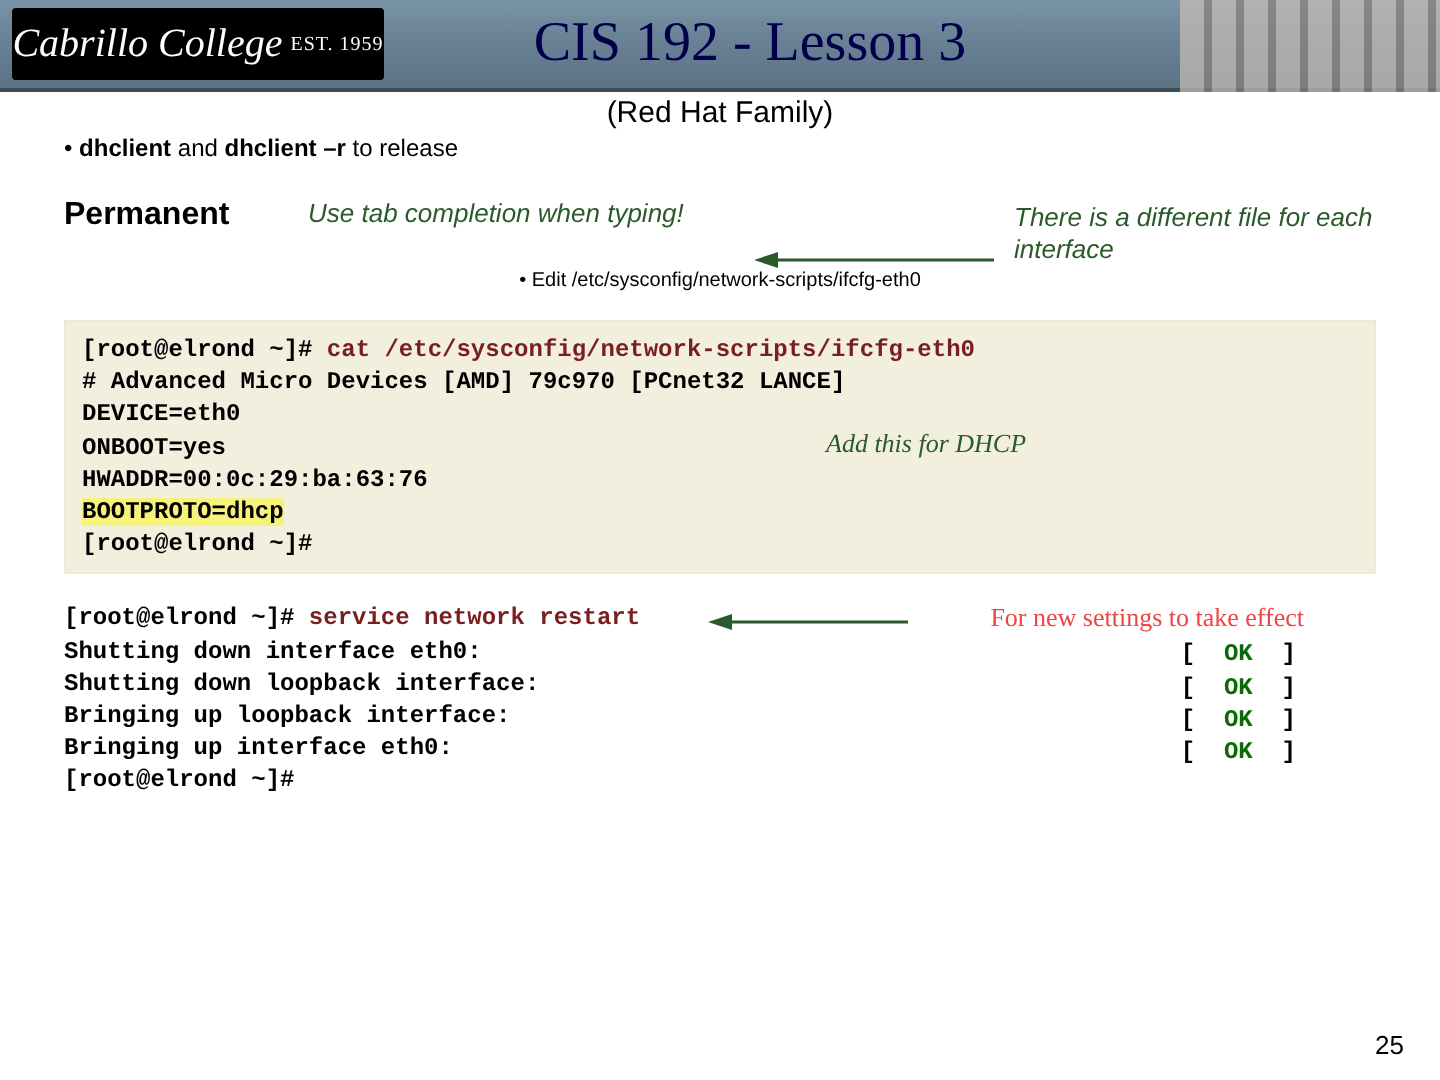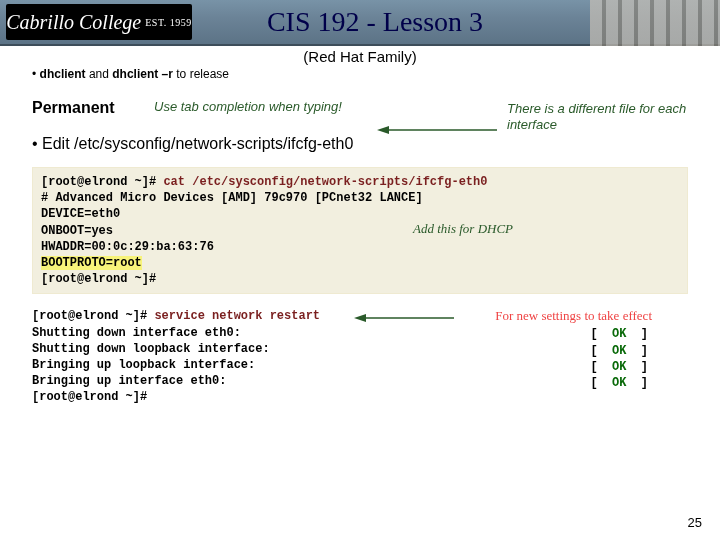--- a/index.html
+++ b/index.html
@@ -13,21 +13,21 @@
     opacity:.7; }
   .content{ padding:0 32px; }
   h1.title{ font-size:28px; font-weight:normal; font-family:Verdana; text-align:center; margin-top:8px; }
   .sub{ text-align:center; font-size:15px; margin-top:2px; }
   .sect{ font-weight:bold; font-size:16px; margin-top:8px;}
   .bullet{ font-size:12px; margin-top:2px;}
   .bullet .b{ font-weight:bold;}
   .row2{ margin-top:18px; position:relative;}
   .hint{ font-style:italic; color:#2a5a2a; font-size:13px; position:absolute; left:122px; top:0;}
   .side{ font-style:italic; color:#2a5a2a; font-size:13px; position:absolute; left:475px; top:2px; width:210px; line-height:1.2;}
-  .editline{ font-size:16px; margin-top:18px;}
+  .editline{ font-size:10px; margin-top:18px;text-align:center;}
   .arrow1{ position:absolute; left:345px; top:24px; width:120px; height:10px;}
   .arrow1 svg{width:100%;height:100%;}
   .code{ background:#f2efdf; border:1px solid #efead1; font-family:'Courier New',monospace; font-size:12px; font-weight:bold; padding:6px 8px; margin:14px 0 0 0; line-height:1.35; position:relative;}
   .code .hl1{ color:#7a1f1f; font-weight:bold;}
   .code .hl2{ background:#f7f37a; }
   .dhcpnote{ position:absolute; left:380px; top:52px; color:#2a5a2a; font-style:italic; font-weight:normal; font-family:Verdana; font-size:13px;}
   .block2{ font-family:'Courier New',monospace; font-size:12px; font-weight:bold; margin-top:14px; line-height:1.35; position:relative;}
   .block2 .hl1{ color:#7a1f1f;}
   .oks{ position:absolute; right:40px; top:18px; font-family:'Courier New',monospace; font-size:12px; font-weight:bold; color:#0a6a0a; line-height:1.35; text-align:left;}
   .oks .row{display:flex;gap:0;}
@@ -67,21 +67,21 @@
     </div>
     <div class="side">There is a different file for each interface</div>
   </div>
 
   <div class="code">
     <div><span>[root@elrond ~]# </span><span class="hl1">cat /etc/sysconfig/network-scripts/ifcfg-eth0</span></div>
     <div># Advanced Micro Devices [AMD] 79c970 [PCnet32 LANCE]</div>
     <div>DEVICE=eth0</div>
     <div>ONBOOT=yes</div>
     <div>HWADDR=00:0c:29:ba:63:76</div>
-    <div><span class="hl2">BOOTPROTO=root</span></div>
+    <div><span class="hl2">BOOTPROTO=dhcp</span></div>
     <div>[root@elrond ~]#</div>
     <div class="dhcpnote">Add this for DHCP</div>
   </div>
 
   <div class="block2">
     <div><span>[root@elrond ~]# </span><span class="hl1">service network restart</span></div>
     <div>Shutting down interface eth0:</div>
     <div>Shutting down loopback interface:</div>
     <div>Bringing up loopback interface:</div>
     <div>Bringing up interface eth0:</div>

